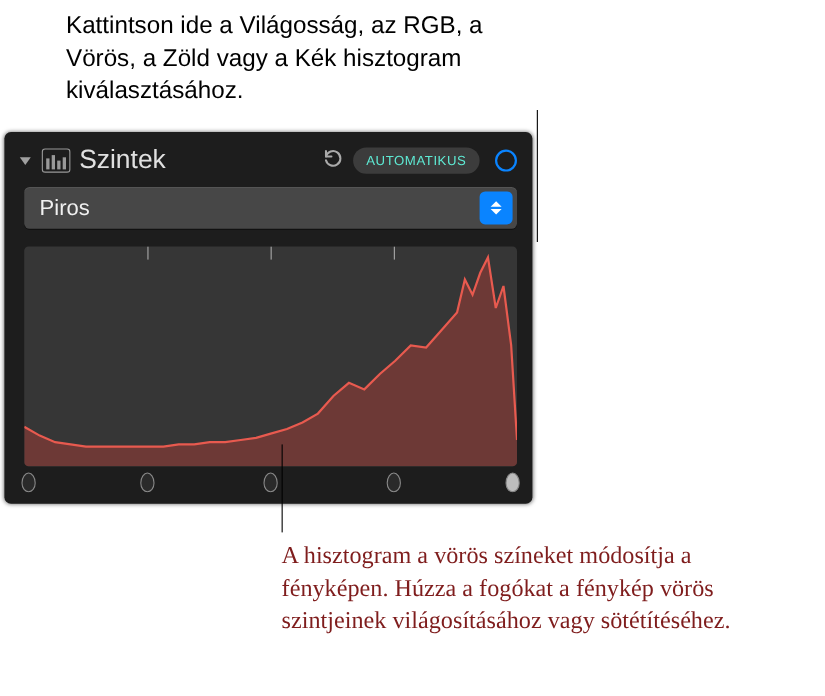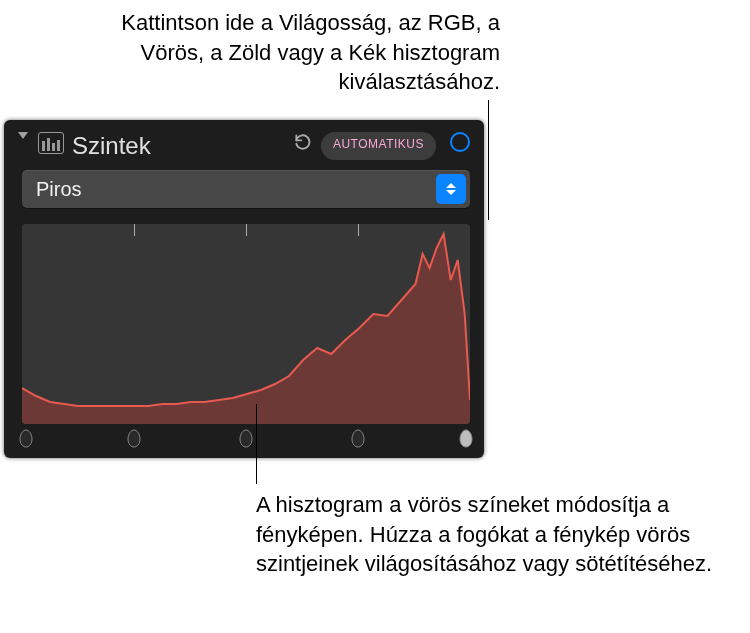--- a/index.html
+++ b/index.html
@@ -9,21 +9,21 @@
       width: 750px;
       height: 633px;
       position: relative;
       overflow: hidden;
     }
     .callout-top {
       position: absolute;
       top: 8px;
       left: 60px;
       width: 440px;
-      text-align: right;
+      text-align: left;
       font-size: 22px;
       color: #000;
       line-height: 1.35;
     }
     .callout-top-line {
       position: absolute;
       top: 100px;
       left: 488px;
       width: 1px;
       height: 120px;
@@ -34,20 +34,21 @@
       top: 120px;
       left: 4px;
       width: 480px;
       background: #1d1d1d;
       border-radius: 6px;
       padding: 0 0 8px 0;
       box-shadow: 0 0 4px rgba(0,0,0,0.6);
     }
     .panel-header {
       display: flex;
+      align-items: center;
       padding: 12px 14px 10px 6px;
       gap: 8px;
     }
     .disclosure {
       width: 0; height: 0;
       border-left: 5px solid transparent;
       border-right: 5px solid transparent;
       border-top: 7px solid #a0a0a0;
       margin: 0 2px 0 8px;
     }
@@ -67,21 +68,21 @@
     .histo-icon span:nth-child(4){height:70%}
     .panel-title {
       color: #e0e0e0;
       font-size: 24px;
       font-weight: 400;
       flex: 1;
     }
     .reset-icon svg { width: 20px; height: 20px; }
     .auto-pill {
       background: #3c3c3c;
-      color: #f9a8d4;
+      color: #5eead4;
       font-size: 12px;
       letter-spacing: 0.5px;
       padding: 5px 12px;
       border-radius: 14px;
       font-weight: 500;
     }
     .blue-dot {
       width: 20px; height: 20px;
       border: 2.5px solid #0a84ff;
       border-radius: 50%;
@@ -157,22 +158,23 @@
       width: 1px;
       height: 80px;
       background: #000;
     }
     .callout-bot {
       position: absolute;
       top: 490px;
       left: 256px;
       width: 470px;
       font-size: 22px;
-      color: #000000;
+      color: #7f1d1d;
       line-height: 1.35;
+      font-family: Liberation Serif, serif;
     }
   </style>
 </head>
 <body>
 
 <div class="callout-top">Kattintson ide a Világosság, az RGB, a Vörös, a Zöld vagy a Kék hisztogram kiválasztásához.</div>
 <div class="callout-top-line"></div>
 
 <div class="panel">
   <div class="panel-header">

